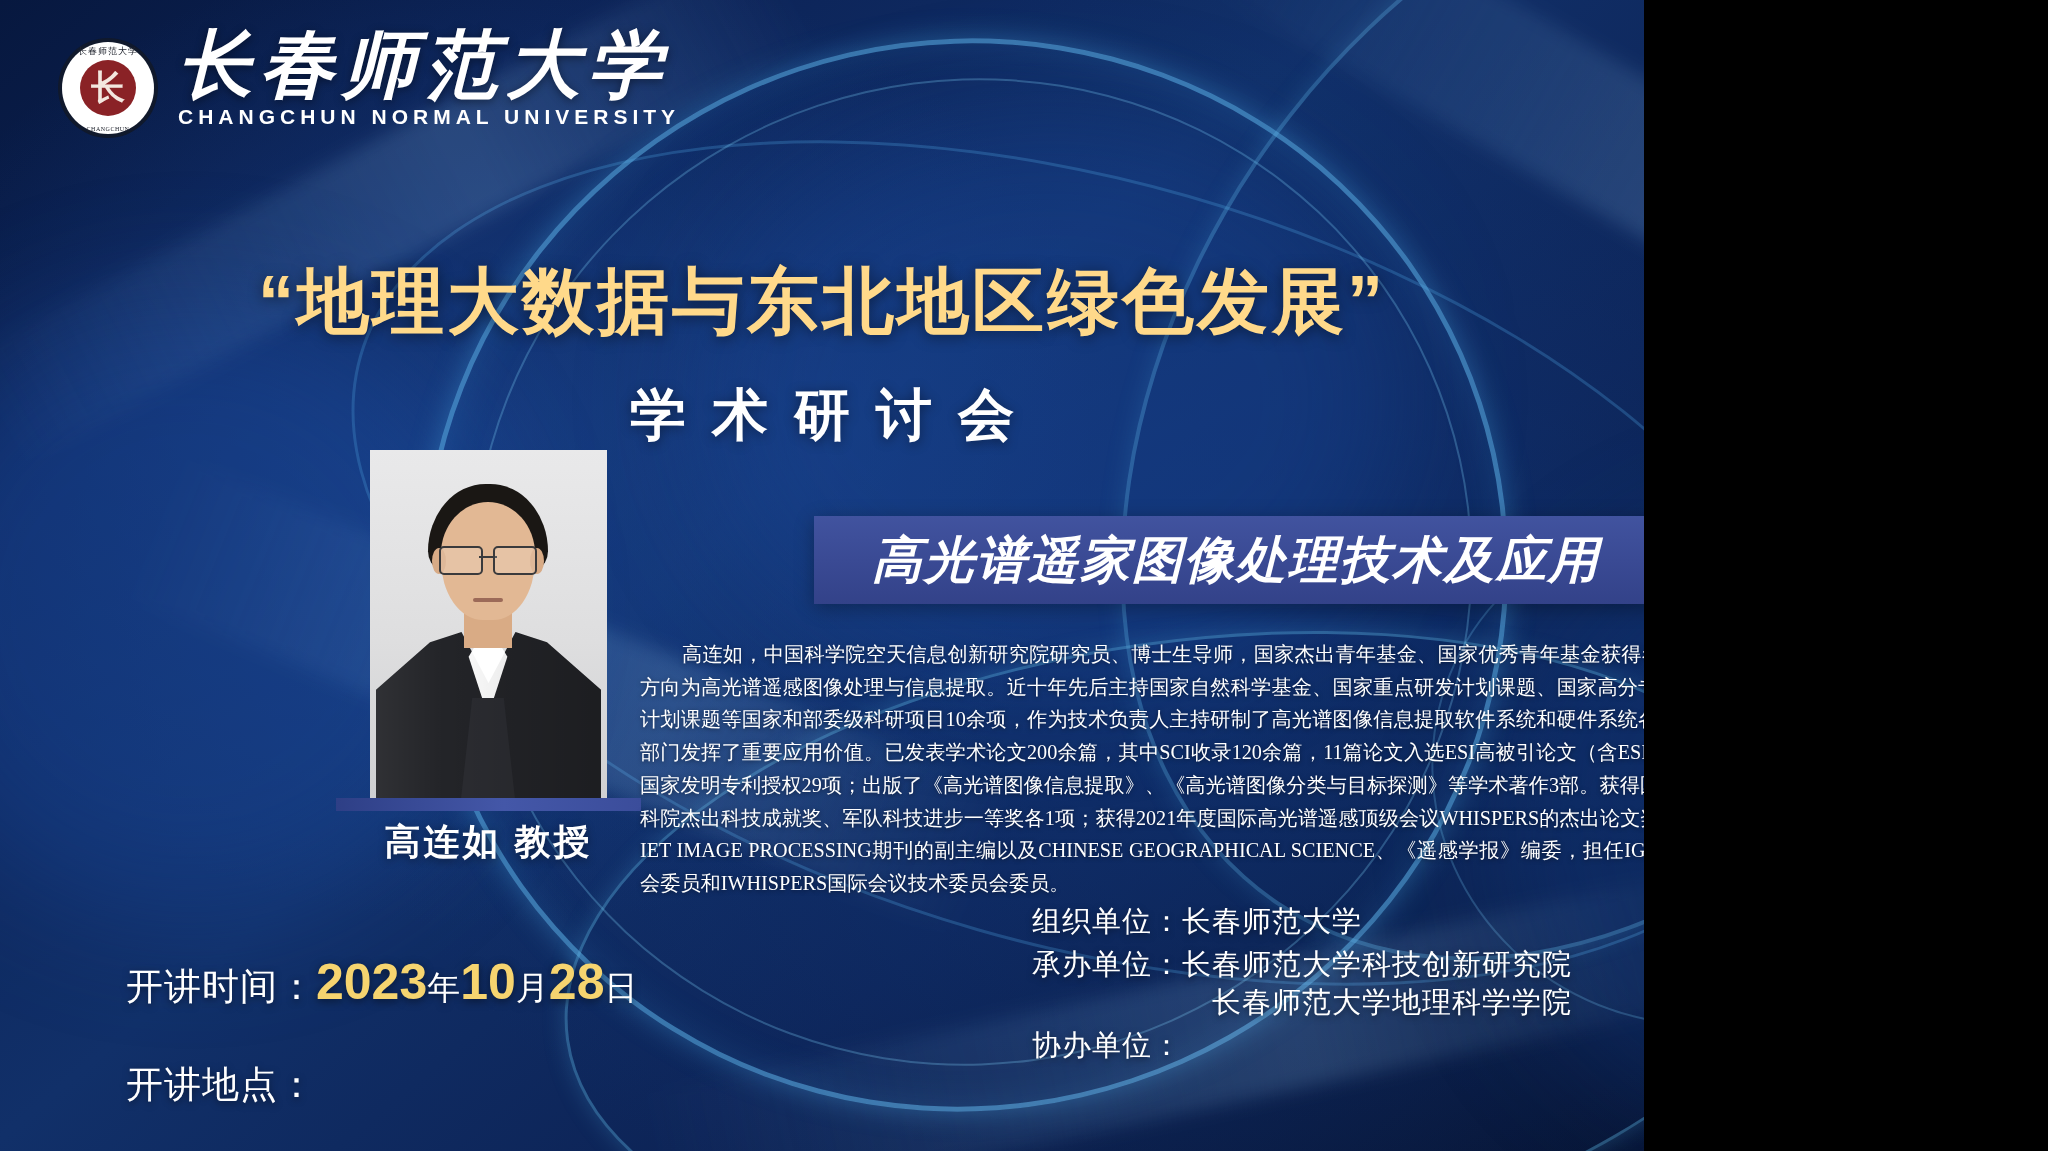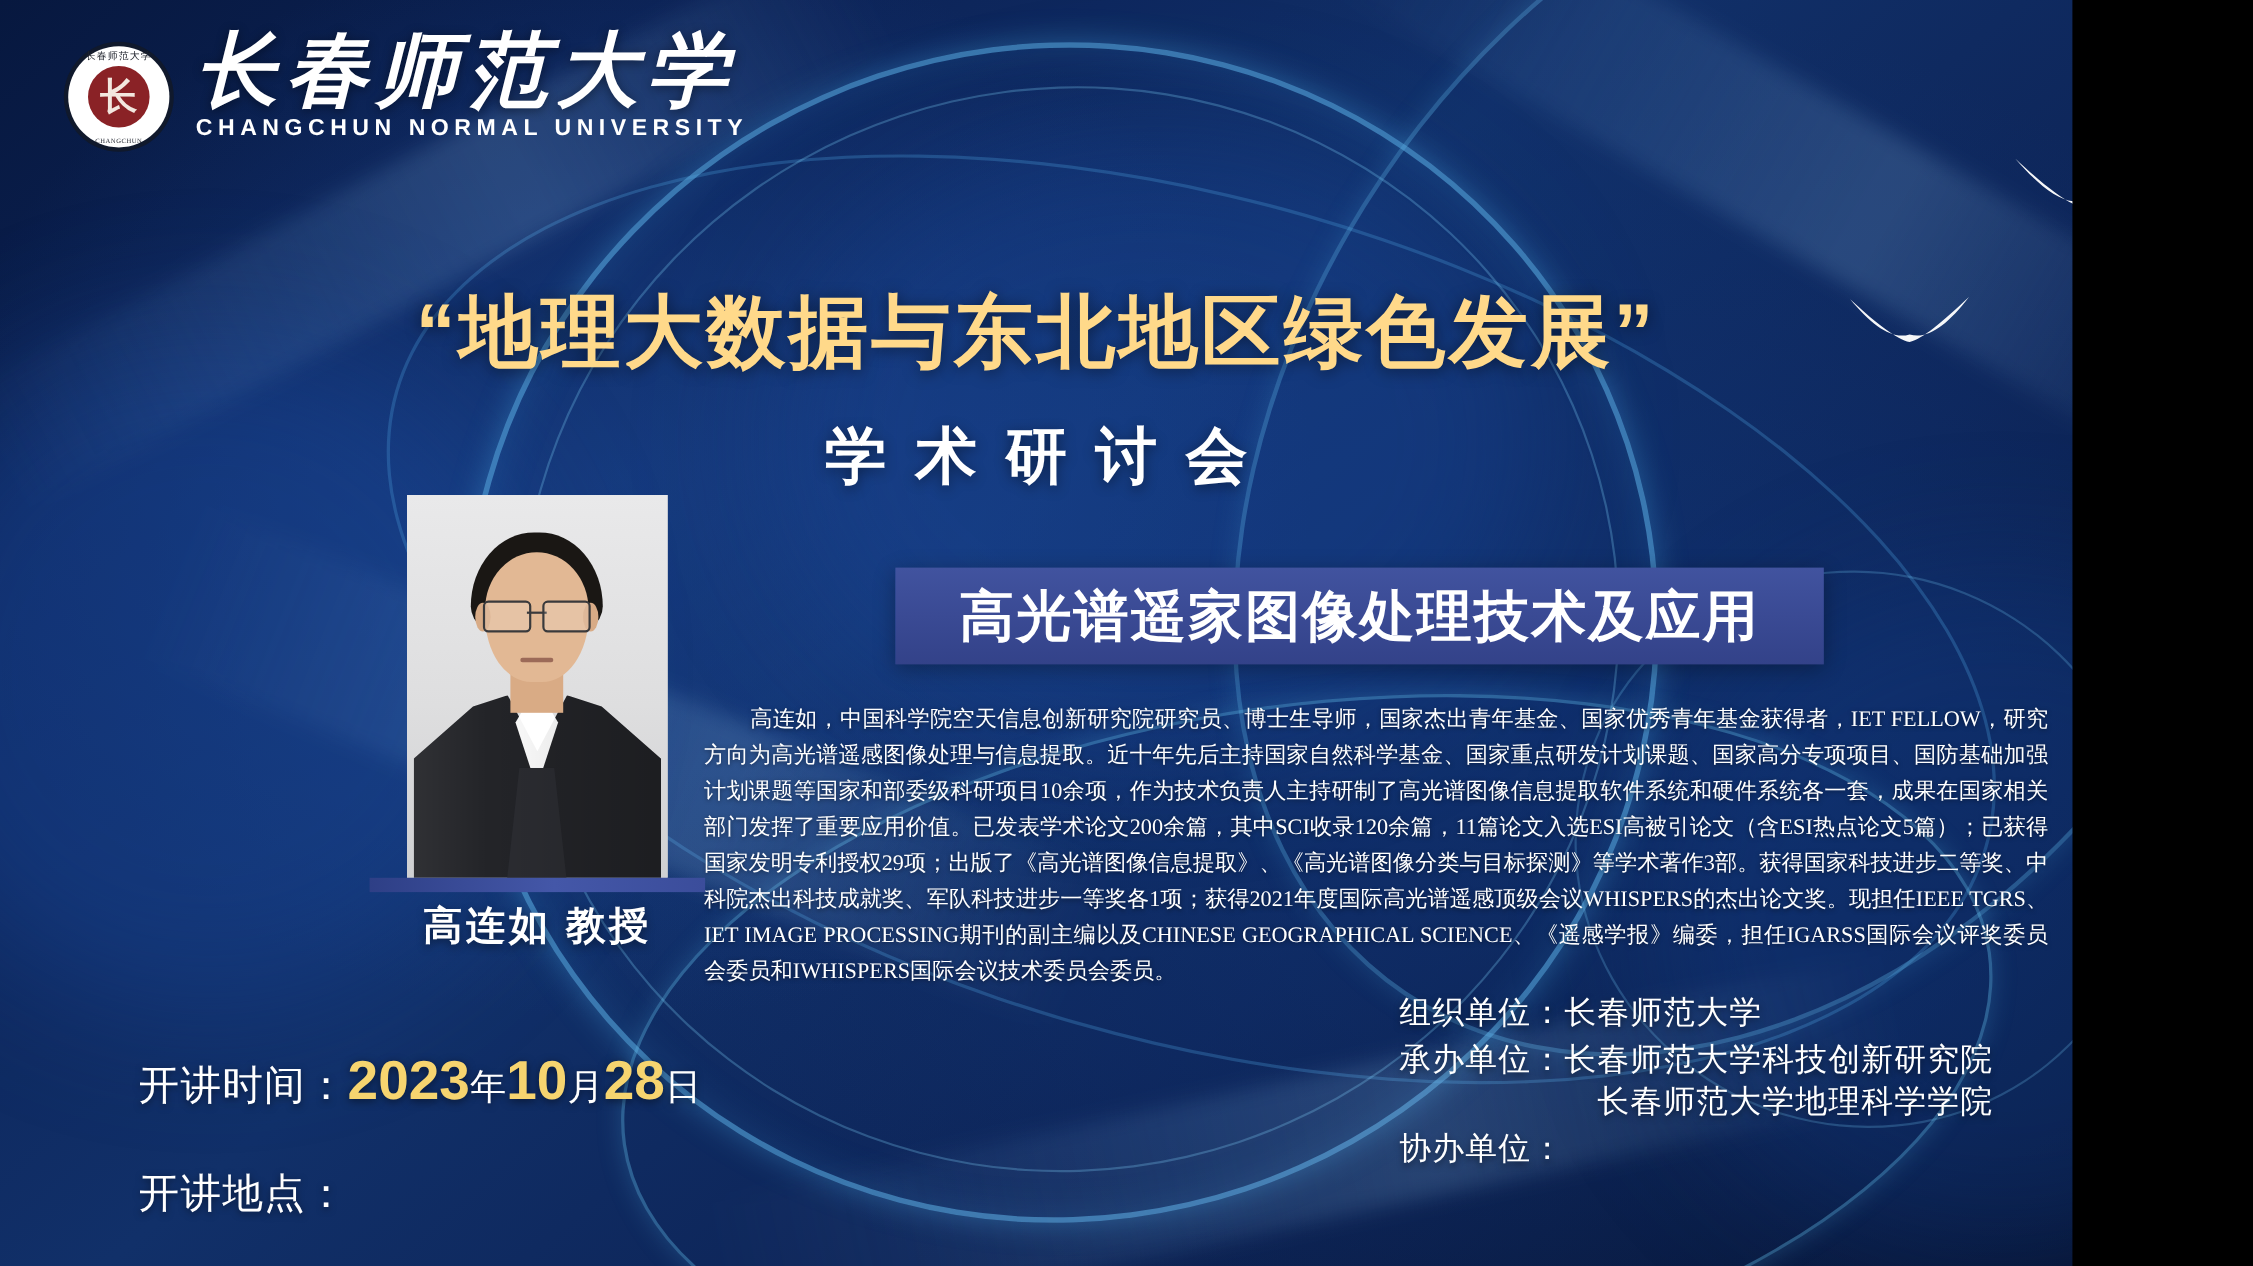--- a/index.html
+++ b/index.html
@@ -5,21 +5,21 @@
   html, body {
     margin: 0;
     padding: 0;
     background: #000;
   }
   body {
     font-family: "Liberation Sans", sans-serif;
   }
   #poster {
     position: relative;
-    width: 1884px;
+    width: 1644px;
     height: 1151px;
     overflow: hidden;
     background:
       radial-gradient(ellipse 900px 700px at 30% 38%, rgba(28,72,150,0.55) 0%, rgba(12,36,92,0.0) 70%),
       radial-gradient(ellipse 1200px 900px at 72% 55%, rgba(18,58,128,0.55) 0%, rgba(8,26,70,0.0) 72%),
       linear-gradient(140deg, #07183f 0%, #0c2357 22%, #113069 45%, #0d2457 68%, #071433 100%);
   }
 
   
   .bg-layer { position: absolute; inset: 0; overflow: hidden; pointer-events: none; }
@@ -181,20 +181,21 @@
     display: flex; align-items: center; justify-content: center;
     box-shadow: 0 4px 18px rgba(0,0,0,0.30);
   }
   .topic-bar span {
     font-family: "Liberation Sans", sans-serif;
     font-weight: bold;
     font-size: 50px;
     color: #ffffff;
     letter-spacing: 2px;
     white-space: nowrap;
+    font-style: italic;
   }
 
   
   .photo-frame {
     position: absolute;
     left: 370px; top: 450px;
     width: 237px; height: 348px;
     background: #d9d9d9;
     overflow: hidden;
   }

